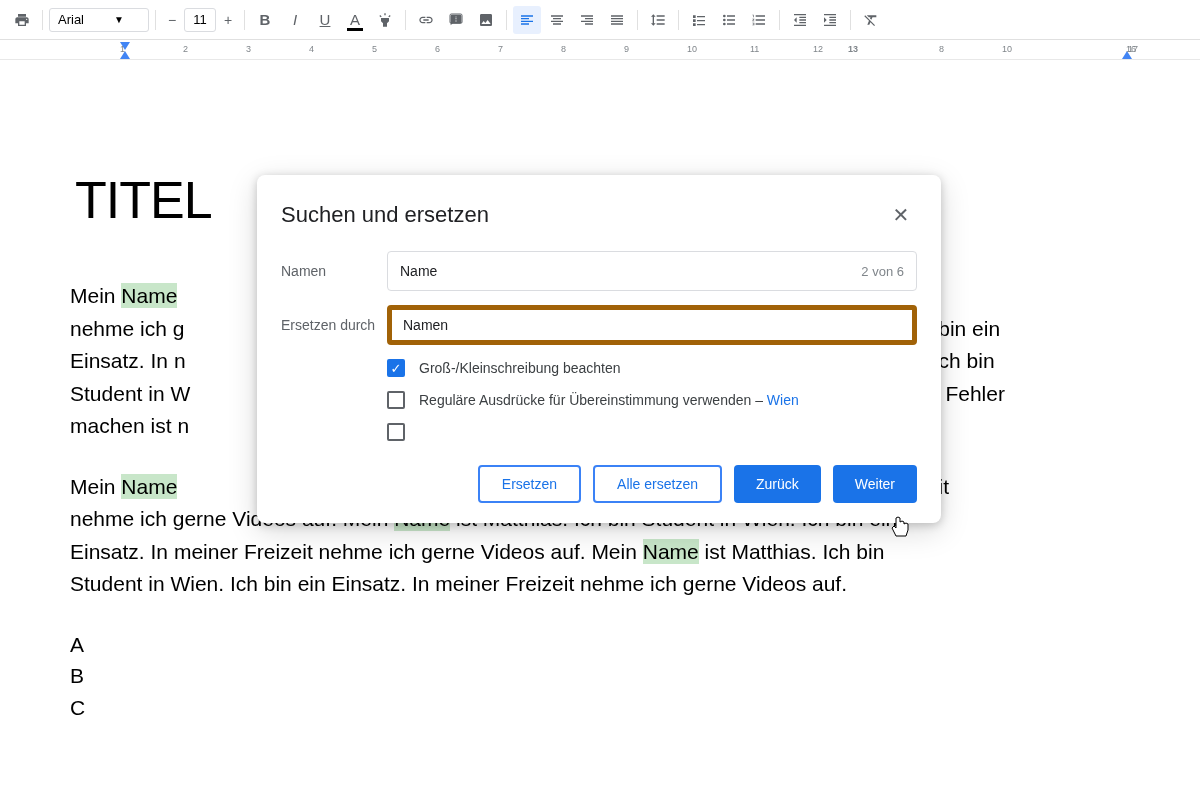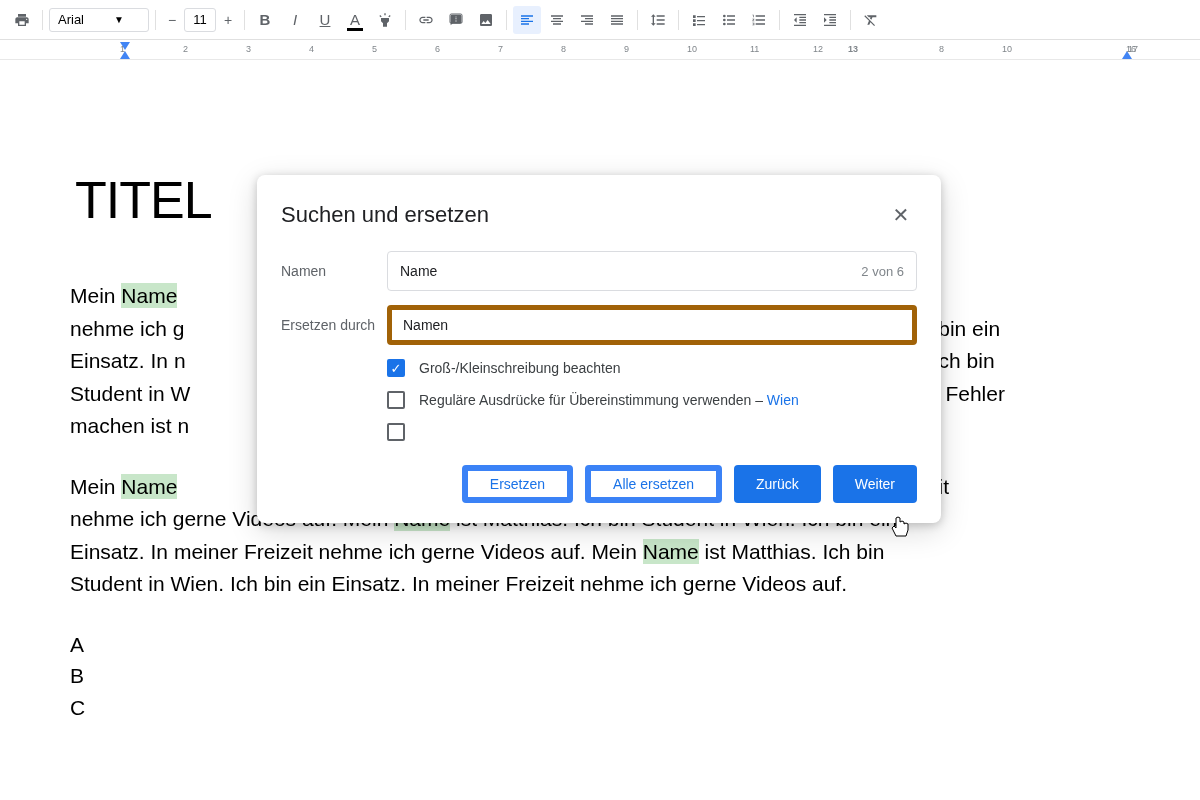--- a/index.html
+++ b/index.html
@@ -39,21 +39,21 @@
 .dlg-input{flex:1;height:40px;border:1px solid #dadce0;border-radius:4px;padding:0 12px;font-size:14px;color:#202124;position:relative;display:flex;align-items:center;justify-content:space-between}
 .dlg-input.focus{border:5px solid #a16207;padding:0 11px}
 .dlg-count{color:#80868b;font-size:13px}
 .dlg-opts{margin-left:106px;margin-top:8px}
 .dlg-opt{display:flex;align-items:center;margin-bottom:14px;font-size:14px;color:#3c4043}
 .chk{width:18px;height:18px;border:2px solid #5f6368;border-radius:2px;margin-right:14px;display:flex;align-items:center;justify-content:center;cursor:pointer;flex-shrink:0}
 .chk.checked{background:#1a73e8;border-color:#1a73e8;color:#fff;font-size:13px}
 .help-link{color:#1a73e8}
 .dlg-btns{display:flex;justify-content:flex-end;gap:12px;margin-top:24px;margin-left:106px}
 .btn{height:38px;padding:0 22px;border-radius:4px;font-size:14px;cursor:pointer;display:flex;align-items:center;font-weight:500}
-.btn-sec{background:#fff;border:6px solid #3b82f6;color:#1a73e8}
+.btn-sec{background:#fff;border:2px solid #3b82f6;color:#1a73e8}
 .btn-pri{background:#1a73e8;border:none;color:#fff}
 .cursor-hand{position:absolute;pointer-events:none;z-index:200}
 svg{display:block}
 </style>
 </head>
 <body>
 
 <div class="toolbar">
   <div class="tb-btn">
       <svg width="16" height="16" viewBox="0 0 24 24" fill="#5f6368">

